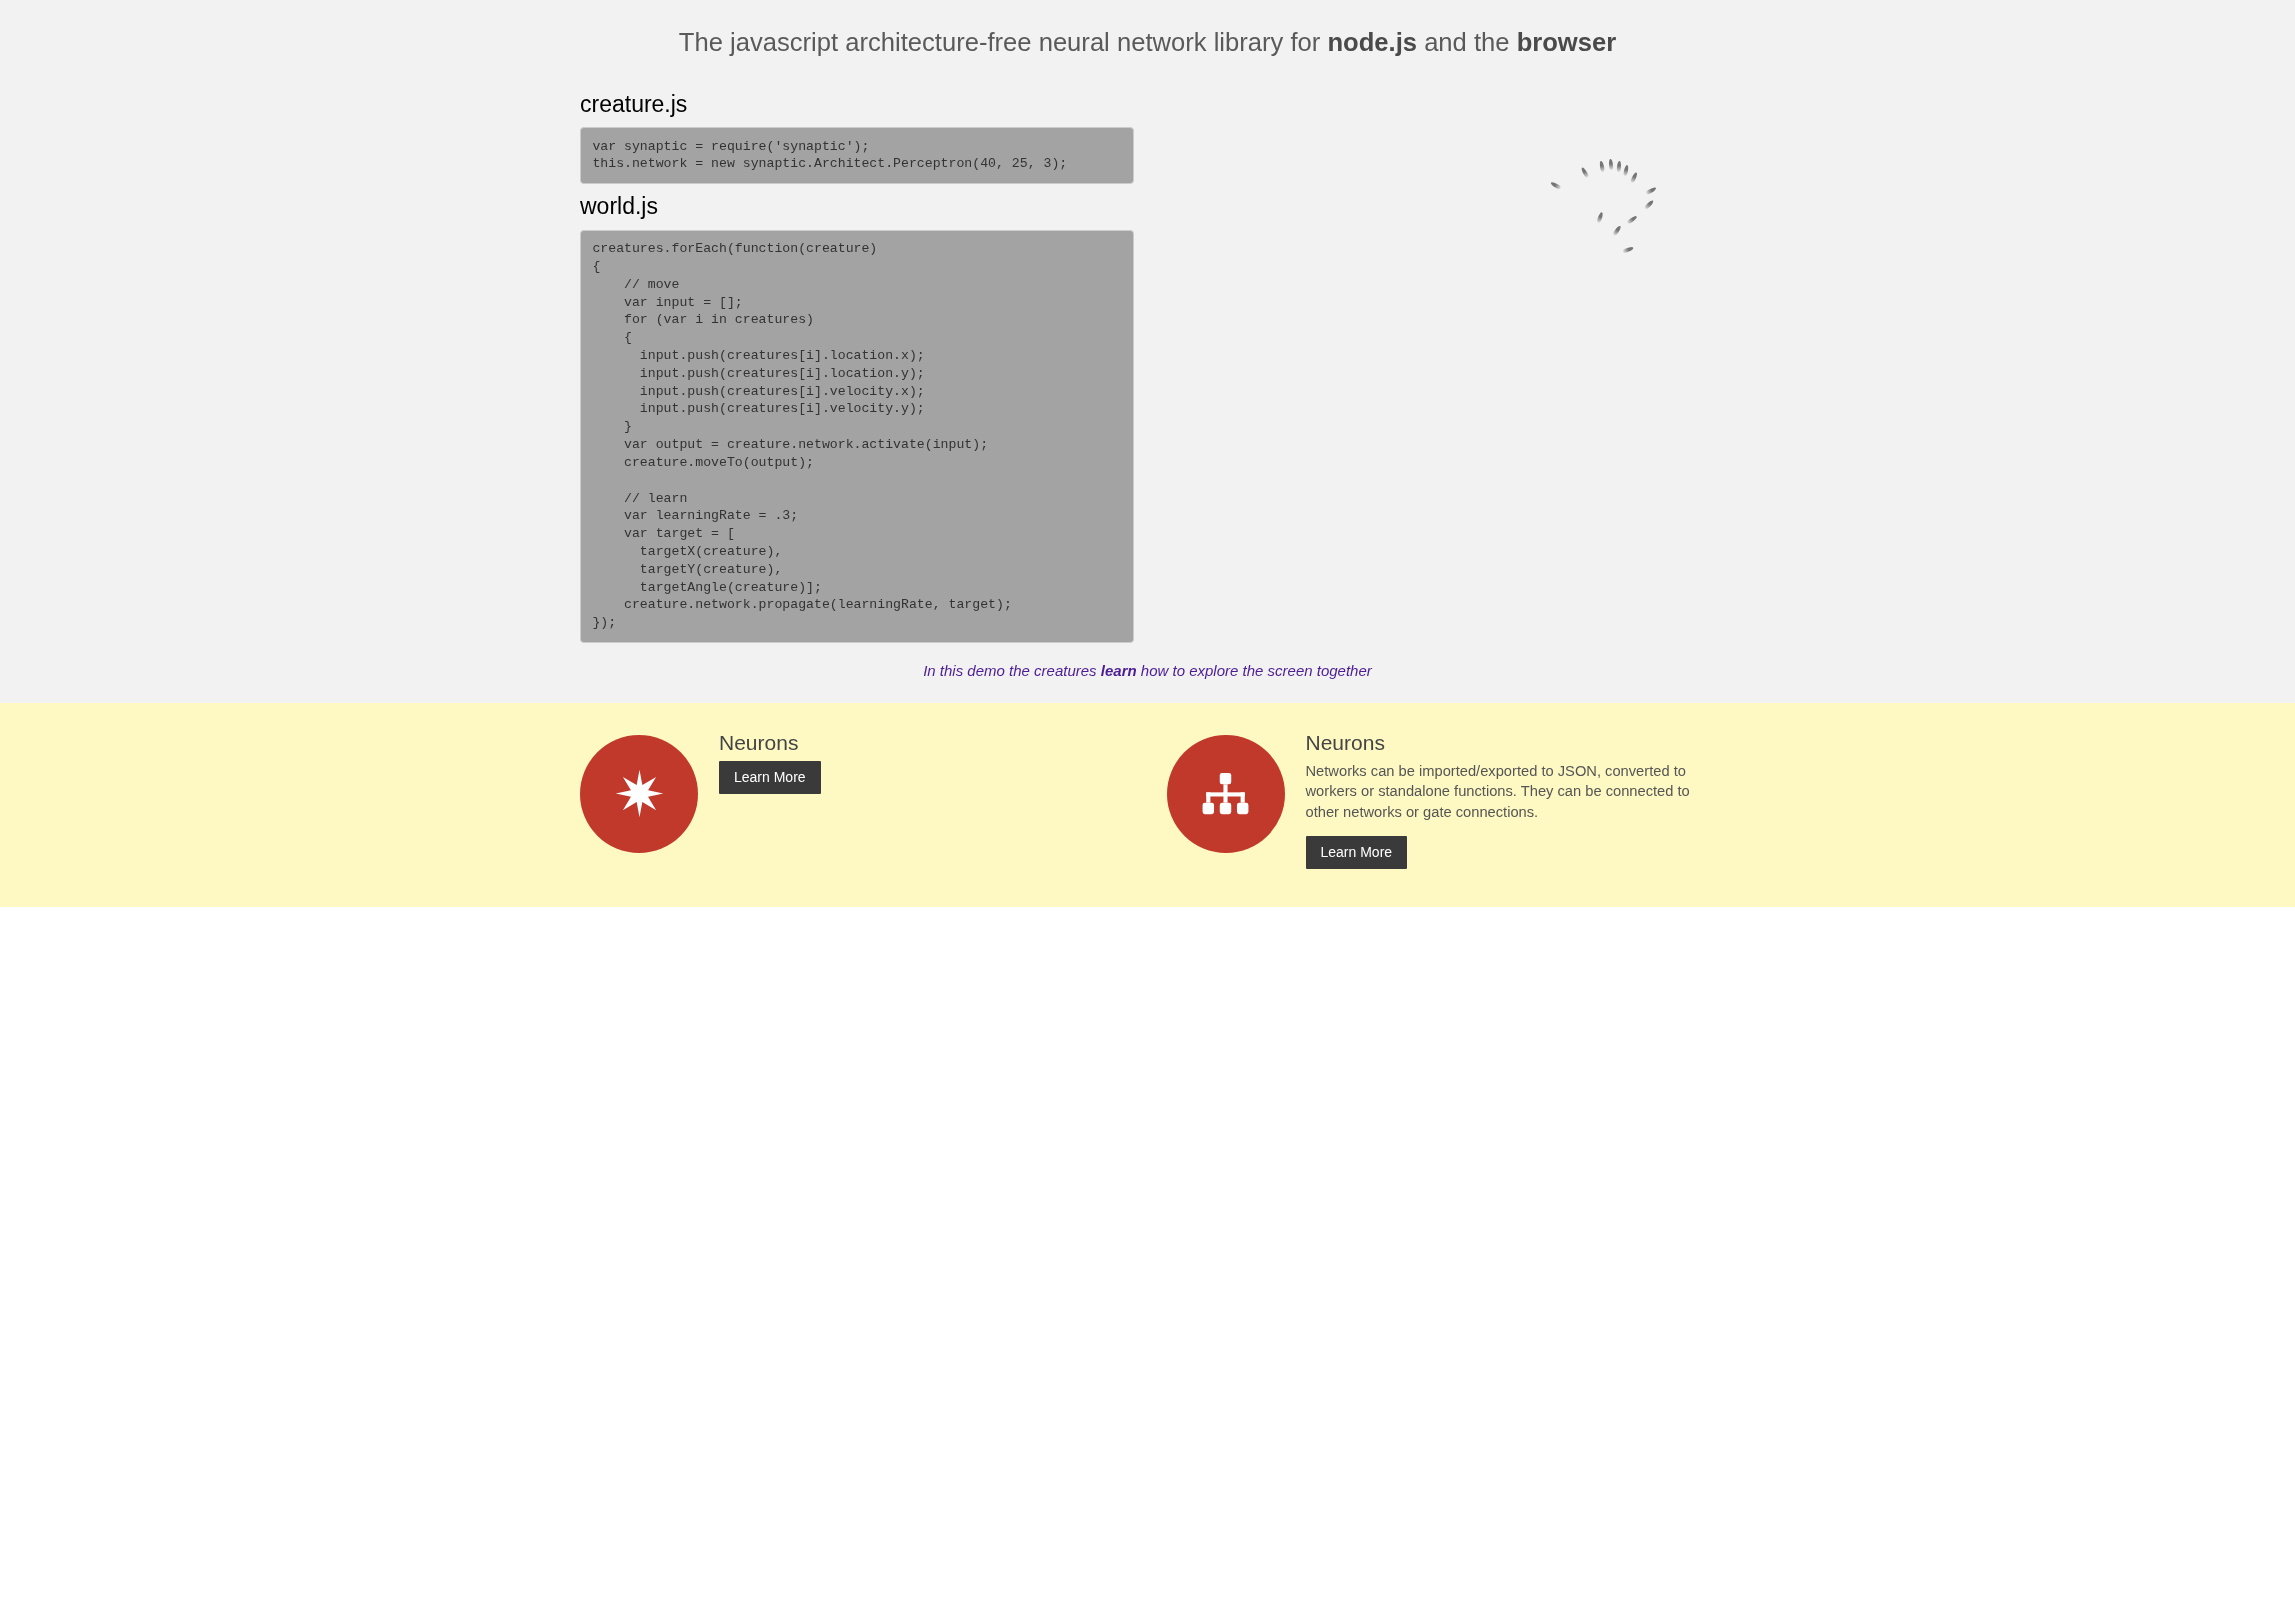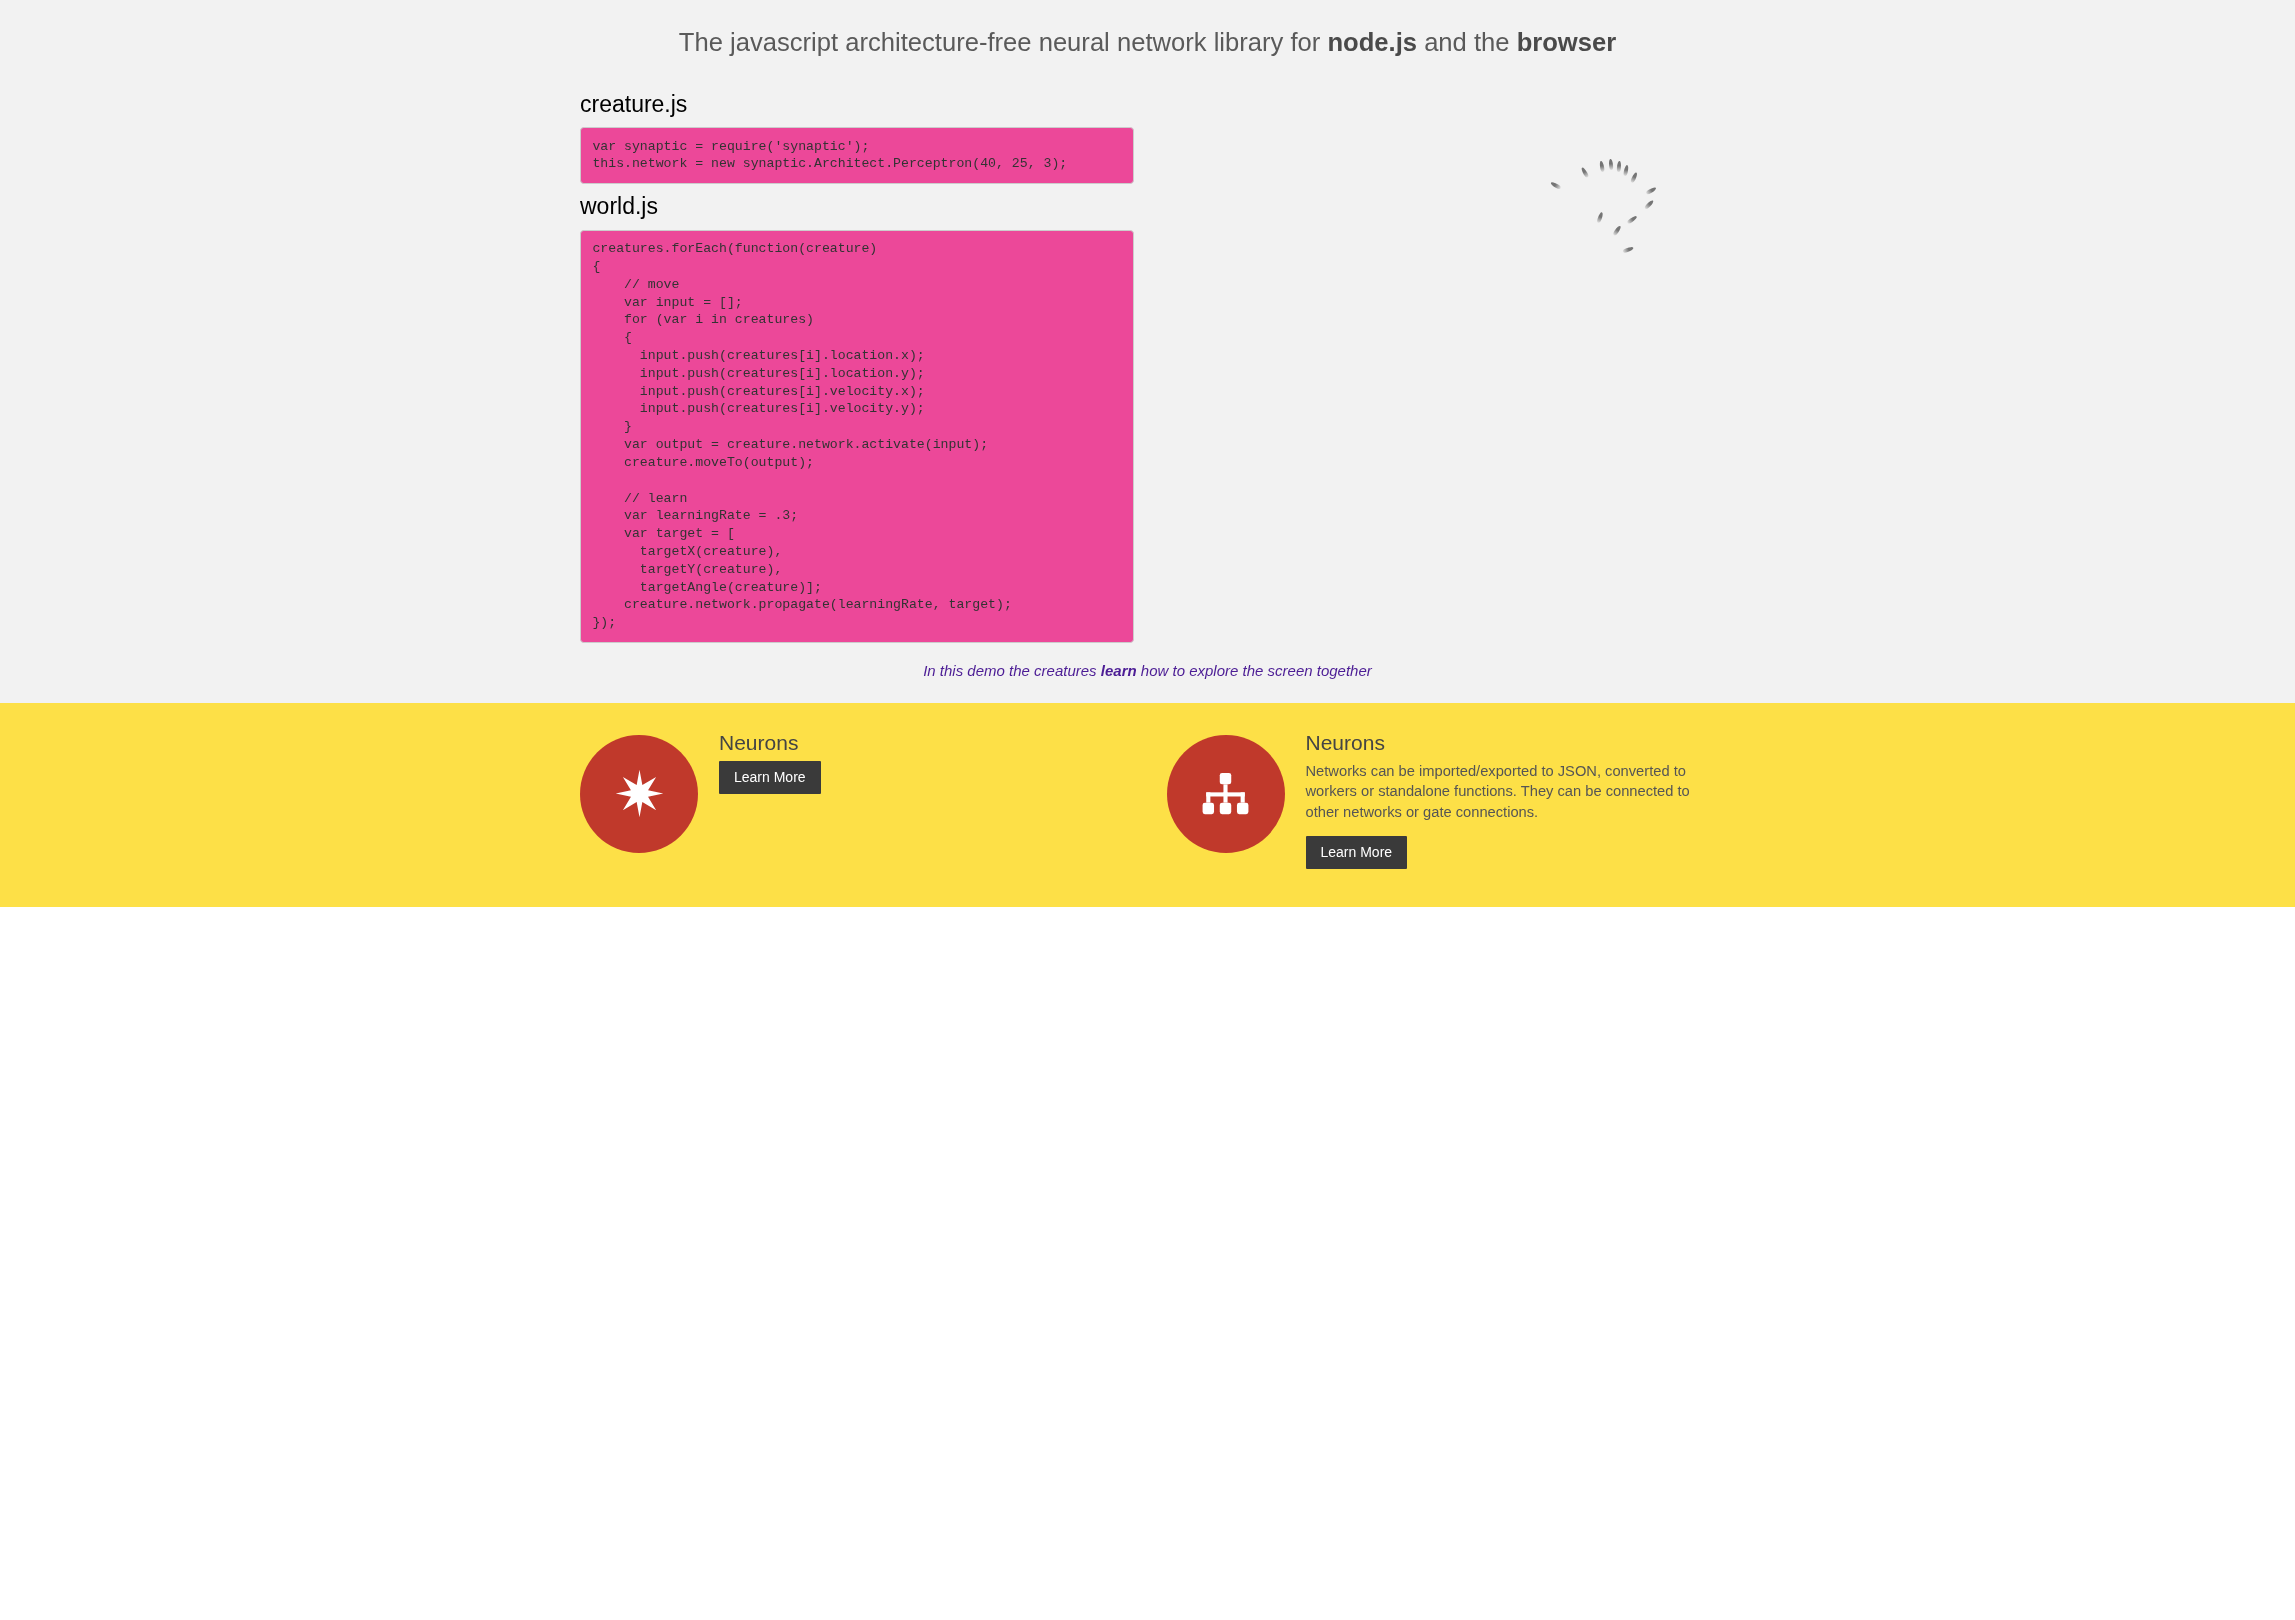--- a/index.html
+++ b/index.html
@@ -25,21 +25,21 @@
     margin-bottom: 24px;
   }
   .tagline .bold { font-weight: 700; color:#4a4a4a;}
   .filelabel {
     font-size: 23px;
     font-weight: 400;
     color: #000000;
     margin: 9.5px 0 9.5px 0;
   }
   pre.codeblock {
-    background: #ec4899;
+    background: #a3a3a3;
     border: 0.9px solid #ccc;
     border-radius: 3.8px;
     padding: 9.5px 11.4px;
     font-family: Menlo, Monaco, Consolas, "Courier New", monospace;
     font-size: 13.2px;
     line-height: 1.35;
     color: #333;
     white-space: pre;
     overflow-x: auto;
   }
@@ -72,21 +72,21 @@
   .demo-caption {
     text-align: center;
     font-style: italic;
     font-size: 15px;
     color: #4c1d95;
     margin-top: 19px;
     padding-bottom: 5.7px;
   }
   .demo-caption .bold { font-weight: 700; font-style: italic; }
   .features {
-    background: #fde047;
+    background: #fef9c3;
     padding: 28px 0 38px 0;
   }
   .feature-row {
     display: flex;
     gap: 38px;
   }
   .feature {
     flex: 1;
     display: flex;
     gap: 21px;

